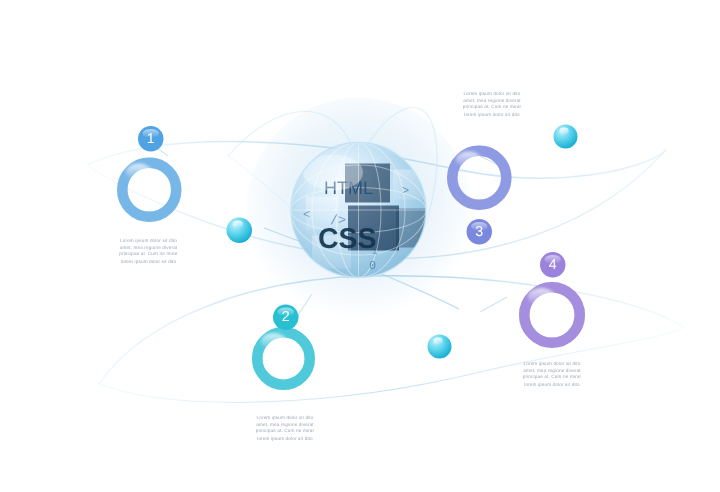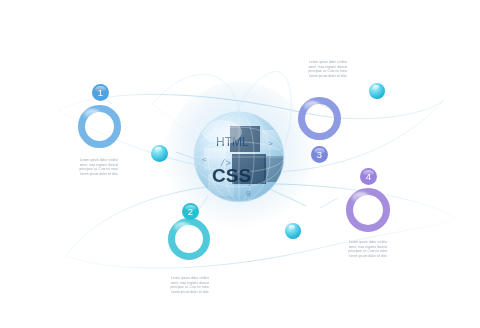--- a/index.html
+++ b/index.html
@@ -3,21 +3,21 @@
 <meta charset="utf-8">
 <style>
   html,body{margin:0;padding:0;background:#ffffff;}
   body{width:480px;height:328px;overflow:hidden;
        font-family:"Liberation Sans", sans-serif;}
   #stage{position:relative;width:480px;height:328px;background:#fff;overflow:hidden;}
 
   #orbits{position:absolute;left:0;top:0;width:480px;height:328px;}
 
   
-  .globe-wrap{position:absolute;left:186px;top:104px;width:106px;height:106px;}
+  .globe-wrap{position:absolute;left:186px;top:87px;width:106px;height:106px;}
   .globe-svg{position:absolute;left:0;top:0;}
   .globe-glow{position:absolute;left:-22px;top:-22px;width:150px;height:150px;
     border-radius:50%;
     background:radial-gradient(circle at 50% 45%,rgba(176,214,240,.55) 0%,rgba(200,226,244,.30) 48%,rgba(255,255,255,0) 72%);
     pointer-events:none;}
 
   
   .ring{position:absolute;border-radius:50%;background:transparent;}
   .ring i{position:absolute;left:0;top:0;right:0;bottom:0;border-radius:50%;
     box-sizing:border-box;}

